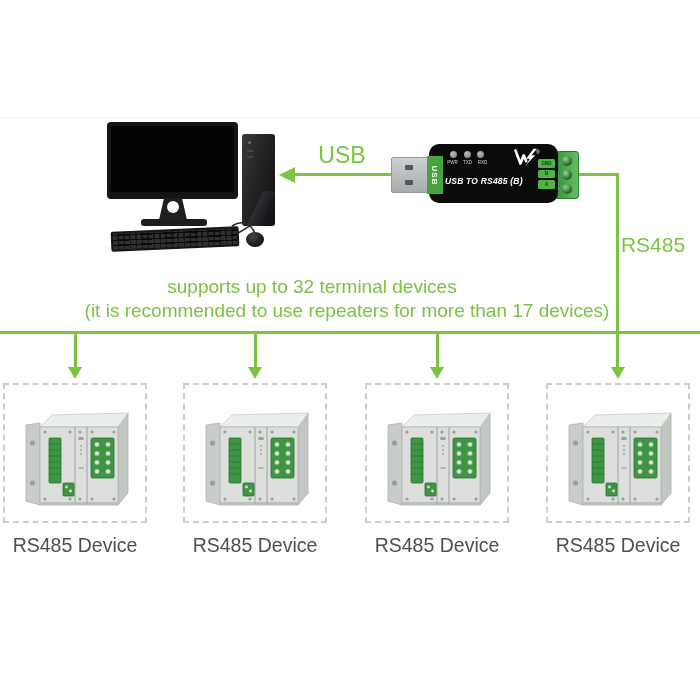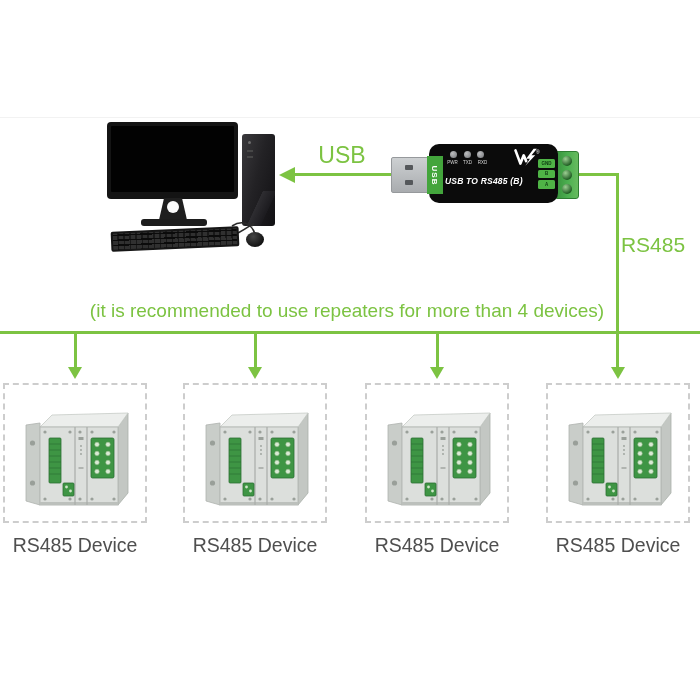--- a/index.html
+++ b/index.html
@@ -215,21 +215,22 @@
     <div class="screw s1"></div>
     <div class="screw s2"></div>
     <div class="screw s3"></div>
   </div>
 
   <div class="abs rs485-h"></div>
   <div class="abs rs485-v"></div>
   <div class="abs rs485-head"></div>
   <div class="abs rs485-label">RS485</div>
 
-  <div class="abs note-2">(it is recommended to use repeaters for more than 4 devices)</div>
+  <div class="abs note-1">supports up to 32 terminal devices</div>
+  <div class="abs note-2">(it is recommended to use repeaters for more than 17 devices)</div>
 
   <div class="abs bus-line"></div>
   <div class="d1">
       <div class="drop-line"></div>
       <div class="drop-head"></div>
     </div>
   <div class="d2">
       <div class="drop-line"></div>
       <div class="drop-head"></div>
     </div>

